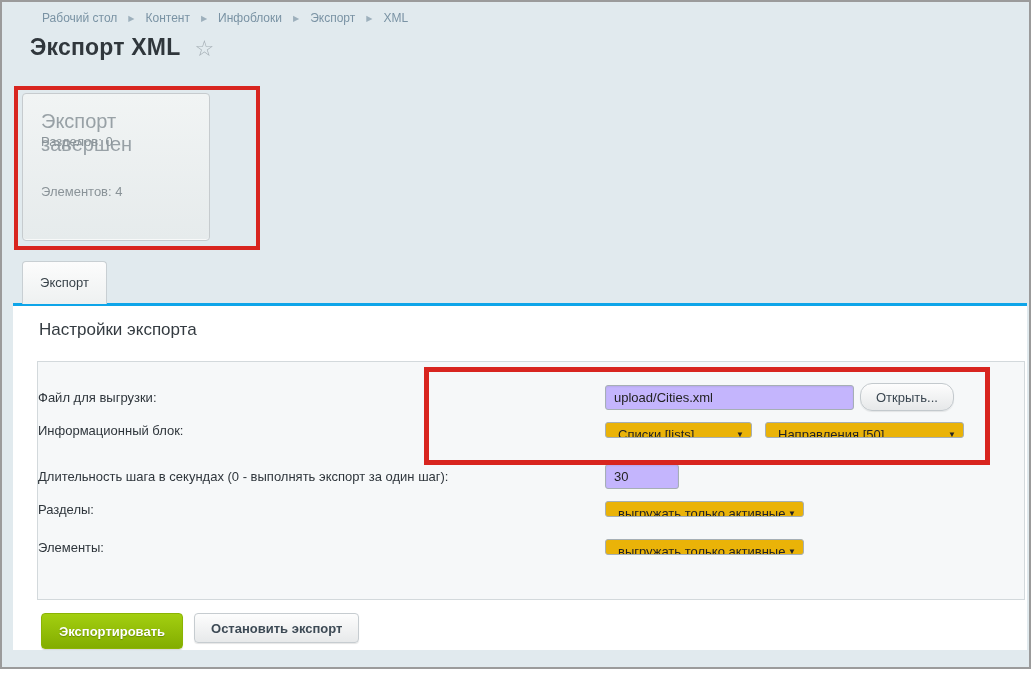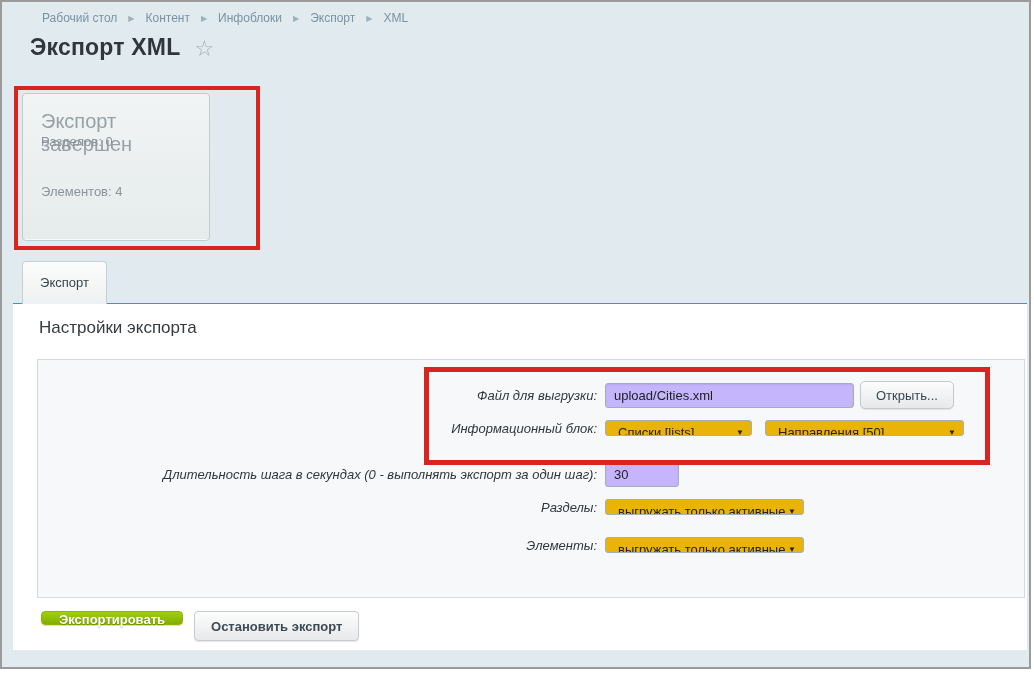--- a/index.html
+++ b/index.html
@@ -46,58 +46,58 @@
     background:linear-gradient(#fcfcfc, #eef1f1);
     border:1px solid #c8cfd3; border-bottom:none;
     border-radius:4px 4px 0 0;
     font-size:13px; color:#39434a; text-align:center; padding-top:13px;
     z-index:3; cursor:pointer;
   }
 
   
   .content {
     position:absolute; left:11px; top:301px; width:1014px; height:347px;
-    background:#ffffff; border-top:1px solid #0ea5e9; z-index:2;
+    background:#ffffff; border-top:3px solid #0ea5e9; z-index:2;
   }
   .section-heading { position:absolute; left:26px; top:14px; font-size:17px; color:#343b41; }
 
   .panel {
     position:absolute; left:24px; top:55px; width:988px; height:239px;
     background:#f6f8f9; border:1px solid #d3d9dc;
   }
   .row { position:absolute; left:0; width:100%; display:flex; align-items:center; }
-  .row .lbl { width:559px; text-align:right; margin-right:8px; font-size:13px; color:#2f363c; flex:none;font-style:italic; }
+  .row .lbl { width:559px; text-align:left; margin-right:8px; font-size:13px; color:#2f363c; flex:none; }
   .r1 { top:21px; } .r2 { top:60px; } .r3 { top:102px; } .r4 { top:139px; } .r5 { top:177px; }
 
   .tinput {
     height:25px; border:1px solid #a6afb5; border-radius:3px; background:#c4b5fd;
     font-family:Liberation Sans, sans-serif; font-size:13px; color:#222;
     padding:0 8px; box-shadow:inset 0 1px 2px rgba(0,0,0,0.07); outline:none;
   }
   .w-file { width:249px; }
   .w-step { width:74px; }
 
   .fake-select {
     position:relative; height:16px; border:1px solid #a6afb5; border-radius:3px;
     background:#eab308; font-size:13px; color:#222; line-height:24px;
     padding:0 22px 0 12px; cursor:pointer; white-space:nowrap; overflow:hidden;
   }
   .fake-select .arrow { position:absolute; right:7px; top:0; line-height:24px; font-size:8px; color:#222; }
   .w-sel1 { width:147px; } .w-sel2 { width:199px; margin-left:13px; } .w-sel3 { width:199px; }
 
   .btn-open {
-    margin-left:6px; height:28px; padding:0 15px; border:1px solid #c3c9cd; border-radius:5px;
+    margin-left:6px; height:28px; padding:0 15px; border:1px solid #c3c9cd; border-radius:12px;
     background:linear-gradient(#fdfdfd, #e6e8e9);
     font-family:"Liberation Sans", sans-serif; font-size:13px; color:#3a4650; cursor:pointer;
     box-shadow:0 1px 1px rgba(0,0,0,0.08);
   }
 
   .actions { position:absolute; left:28px; top:307px; display:flex; gap:11px; }
   .btn-green {
-    height:14px; padding:0 17px; border:1px solid #8bb404; border-radius:4px;
+    height:36px; padding:0 17px; border:1px solid #8bb404; border-radius:4px;
     background:linear-gradient(#a3cf10, #83ad00);
     font-family:"Liberation Sans", sans-serif; font-size:13px; font-weight:bold; color:#fff;
     text-shadow:0 1px 1px rgba(0,0,0,0.25); cursor:pointer;
     box-shadow:0 1px 1px rgba(0,0,0,0.15);
   }
   .btn-gray {
     height:30px; padding:0 16px; border:1px solid #c6ccd0; border-radius:4px;
     background:linear-gradient(#fdfdfd, #e7e9ea);
     font-family:"Liberation Sans", sans-serif; font-size:13px; font-weight:bold; color:#3d4a55;
     cursor:pointer; box-shadow:0 1px 1px rgba(0,0,0,0.1);

